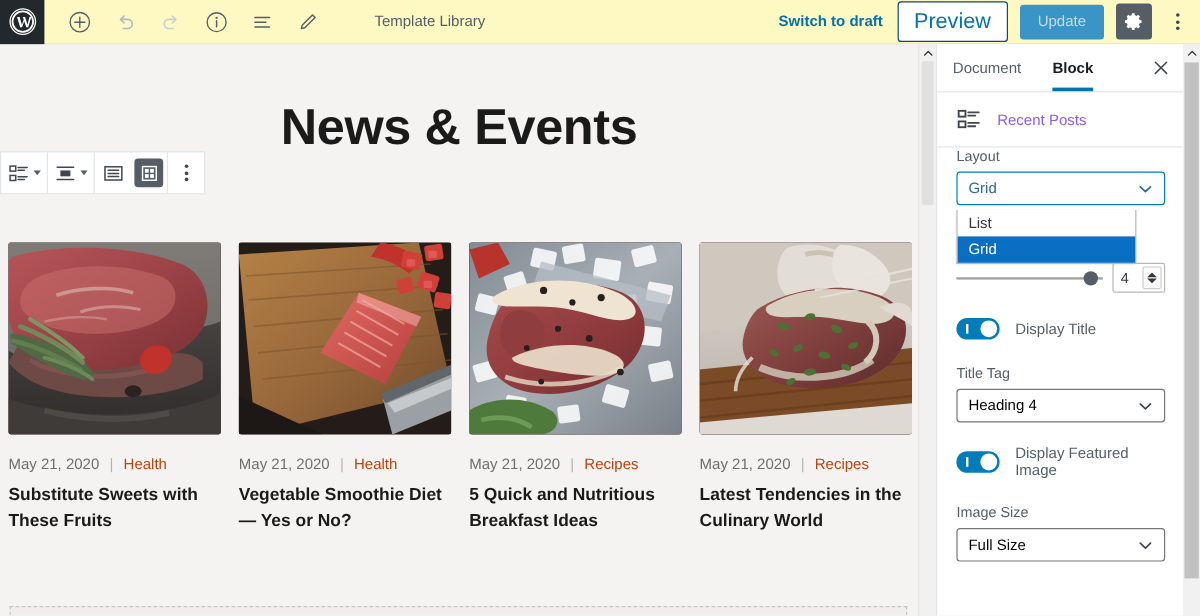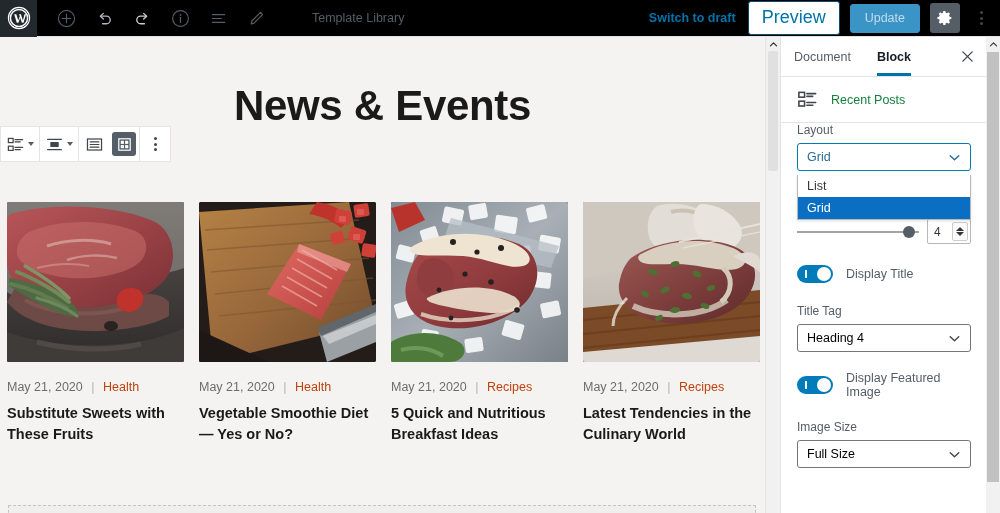--- a/index.html
+++ b/index.html
@@ -6,21 +6,21 @@
   html, body {
     width: 1000px; height: 513px;
     overflow: hidden;
     font-family: "Liberation Sans", sans-serif;
     background: #f1f1f1;
   }
 
   
   #topbar {
     position: absolute; top: 0; left: 0; width: 1000px; height: 37px;
-    background: #000000; border-bottom: 1px solid #e2e4e7;
+    background: #fef9c3; border-bottom: 1px solid #e2e4e7;
     display: flex; align-items: center;
   }
   #wp-logo {
     width: 37px; height: 37px; background: #23282d;
     display: flex; align-items: center; justify-content: center;
     flex: 0 0 37px;
   }
   #wp-logo svg { display: block; }
   .tb-btn {
     width: 36px; height: 36px; display: flex; align-items: center;
@@ -154,41 +154,41 @@
     height: 3px; background: #0073aa;
   }
   #sb-close {
     margin-left: auto; width: 38px; display: flex; align-items: center;
     justify-content: center; background: none; border: none; cursor: pointer;
   }
   #sb-blockcard {
     height: 46px; display: flex; align-items: center; gap: 13px;
     padding: 0 16px; border-bottom: 1px solid #e2e4e7;
   }
-  #sb-blockcard .bc-label { font-size: 12.5px; color: #15803d; }
+  #sb-blockcard .bc-label { font-size: 12.5px; color: #8b5cf6; }
   #sb-settings-head {
     height: 44px; display: flex; align-items: center; padding: 0 16px;
     cursor: pointer;
   }
   #sb-settings-head .sh-title { font-size: 12.5px; font-weight: bold; color: #191e23; }
   #sb-settings-head .sh-chevron { margin-left: auto; }
   .sb-body { padding: 0 16px; position: relative; }
   .field-label {
     font-size: 12px; color: #555d66; margin-bottom: 6px; display: block;
   }
   .select-box {
     width: 174px; height: 28px; border: 1px solid #757575; border-radius: 3px;
     background: #fff; display: flex; align-items: center; padding: 0 9px;
     font-size: 12.5px; color: #000000; cursor: pointer; position: relative;
   }
   .select-box .sv { flex: 1; }
   .select-box.open { border: 1px solid #007cba; color: #2b6a94; }
   
   #layout-dropdown {
-    position: absolute; left: 16px; top: 52px; width: 174px;
+    position: absolute; left: 16px; top: 52px; width: 150px;
     background: #fff; border: 1px solid #b8b8b8; border-top: none;
     z-index: 40; box-shadow: 0 1px 3px rgba(0,0,0,.12);
   }
   .dd-option {
     height: 22px; display: flex; align-items: center; padding: 0 9px;
     font-size: 12.5px; color: #32373c; cursor: pointer;
   }
   .dd-option.selected { background: #0a6fc2; color: #fff; }
   
   #columns-row {

